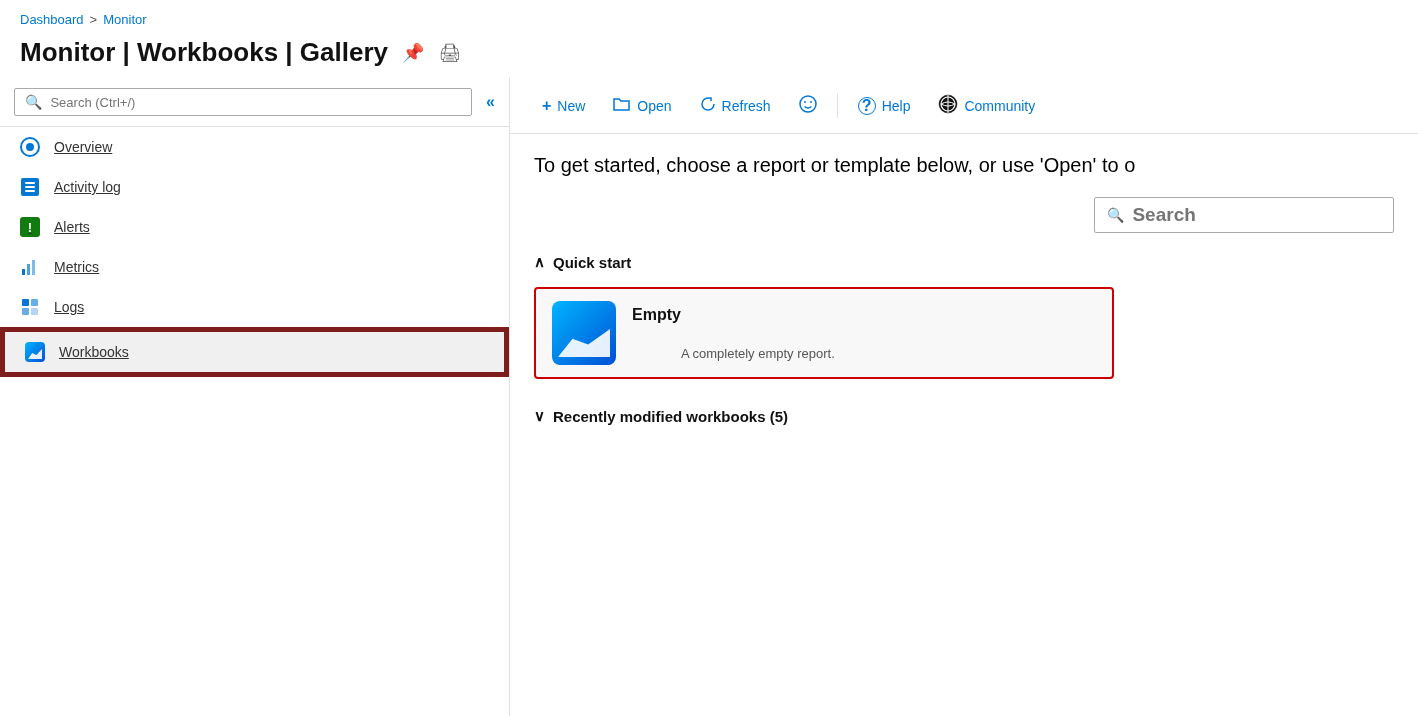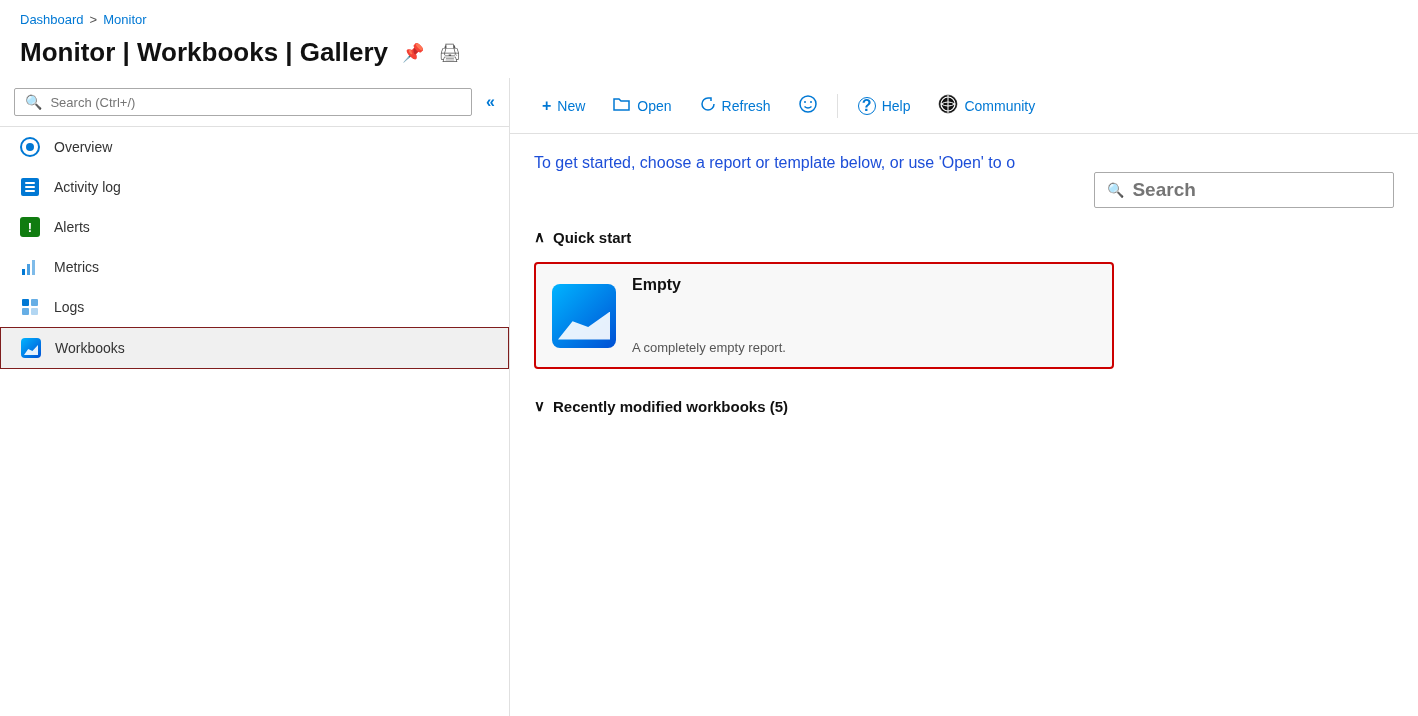--- a/index.html
+++ b/index.html
@@ -22,27 +22,27 @@
     .main-layout { display: flex; flex: 1; overflow: hidden; }
 
     
     .sidebar { width: 510px; display: flex; flex-direction: column; border-right: 1px solid #e0e0e0; }
     .search-bar-wrap { padding: 10px 14px; border-bottom: 1px solid #e0e0e0; display: flex; align-items: center; }
     .search-input-container { display: flex; align-items: center; border: 1px solid #aaa; border-radius: 2px; padding: 5px 10px; flex: 1; gap: 8px; }
     .search-input-container input { border: none; outline: none; font-size: 13px; width: 100%; color: #555; background: transparent; }
     .search-icon-small { color: #555; font-size: 14px; }
     .collapse-btn { margin-left: 14px; color: #0078d4; font-size: 16px; cursor: pointer; font-weight: bold; }
 
-    .sidebar-scroll { flex: 1; overflow-y: auto; position: relative; }
+    .sidebar-scroll { flex: 1; overflow-y: auto; position: relative; text-decoration: underline; }
     .sidebar-scroll::-webkit-scrollbar { width: 8px; }
     .sidebar-scroll::-webkit-scrollbar-track { background: #f0f0f0; }
     .sidebar-scroll::-webkit-scrollbar-thumb { background: #bbb; }
 
     .nav-item { display: flex; align-items: center; gap: 14px; padding: 10px 20px; cursor: pointer; font-size: 14px; color: #333; }
-    .nav-item.active { background: #f0f0f0; border: 1px solid #7f1d1d; }
+    .nav-item.active { background: #f0f0f0; border: 5px solid #7f1d1d; }
     .nav-icon { width: 20px; height: 20px; display: flex; align-items: center; justify-content: center; flex-shrink: 0; }
 
     
     .icon-overview { width: 20px; height: 20px; border-radius: 50%; border: 2px solid #0078d4; position: relative; display: flex; align-items: center; justify-content: center; }
     .icon-overview::after { content: ''; position: absolute; width: 8px; height: 8px; border-radius: 50%; background: #0078d4; }
 
     
     .icon-activity { width: 18px; height: 18px; background: #0078d4; border-radius: 2px; display: flex; flex-direction: column; justify-content: center; align-items: center; gap: 2px; padding: 3px; }
     .icon-activity span { display: block; width: 10px; height: 2px; background: white; border-radius: 1px; }
 
@@ -56,36 +56,36 @@
     
     .content-area { flex: 1; display: flex; flex-direction: column; overflow: hidden; }
 
     
     .toolbar { display: flex; align-items: center; padding: 10px 20px; border-bottom: 1px solid #e0e0e0; gap: 4px; }
     .toolbar-btn { display: flex; align-items: center; gap: 6px; padding: 6px 12px; border: none; background: transparent; cursor: pointer; color: #0078d4; font-size: 14px; border-radius: 2px; }
     .toolbar-sep { width: 1px; height: 24px; background: #e0e0e0; margin: 0 4px; }
 
     
     .content-body { flex: 1; padding: 20px 24px; overflow-y: auto; }
-    .intro-text { font-size: 16px; color: #1d4ed8; }
+    .intro-text { font-size: 20px; color: #000000; margin-bottom: 20px; }
 
     
     .content-search-wrap { display: flex; justify-content: flex-end; margin-bottom: 20px; }
     .content-search { display: flex; align-items: center; border: 1px solid #aaa; padding: 6px 12px; gap: 8px; width: 300px; border-radius: 2px; }
     .content-search input { border: none; outline: none; font-size: 19px; width: 100%; color: #ec4899; font-weight: bold; }
 
     
     .section-header { display: flex; align-items: center; gap: 8px; margin-bottom: 16px; font-size: 15px; font-weight: 600; color: #111; cursor: pointer; }
 
     
     .template-card { display: flex; align-items: center; border: 1px solid #ddd; border-radius: 4px; padding: 12px 16px; gap: 16px; cursor: pointer; background: #f8f8f8; max-width: 580px; }
     .template-card.selected { border: 2px solid #c00; background: #f8f8f8; }
     .card-icon { width: 64px; height: 64px; border-radius: 8px; background: linear-gradient(135deg, #00b4ff 0%, #0050d4 100%); display: flex; align-items: flex-end; justify-content: center; overflow: hidden; position: relative; flex-shrink: 0; }
     .card-icon::after { content: ''; position: absolute; bottom: 8px; left: 6px; right: 6px; height: 28px; background: white; clip-path: polygon(0 100%, 28% 35%, 58% 55%, 100% 0%, 100% 100%); opacity: 0.9; }
-    .card-info { display: flex; flex-direction: column; gap: 6px; }
+    .card-info { display: flex; flex-direction: row; }
     .card-title { font-size: 16px; font-weight: 600; color: #111; }
     .card-desc { font-size: 13px; color: #555; margin-top: 40px; }
 
     
     .section-recently { margin-top: 28px; }
   </style>
 </head>
 <body>
 
 <div class="app-container">

